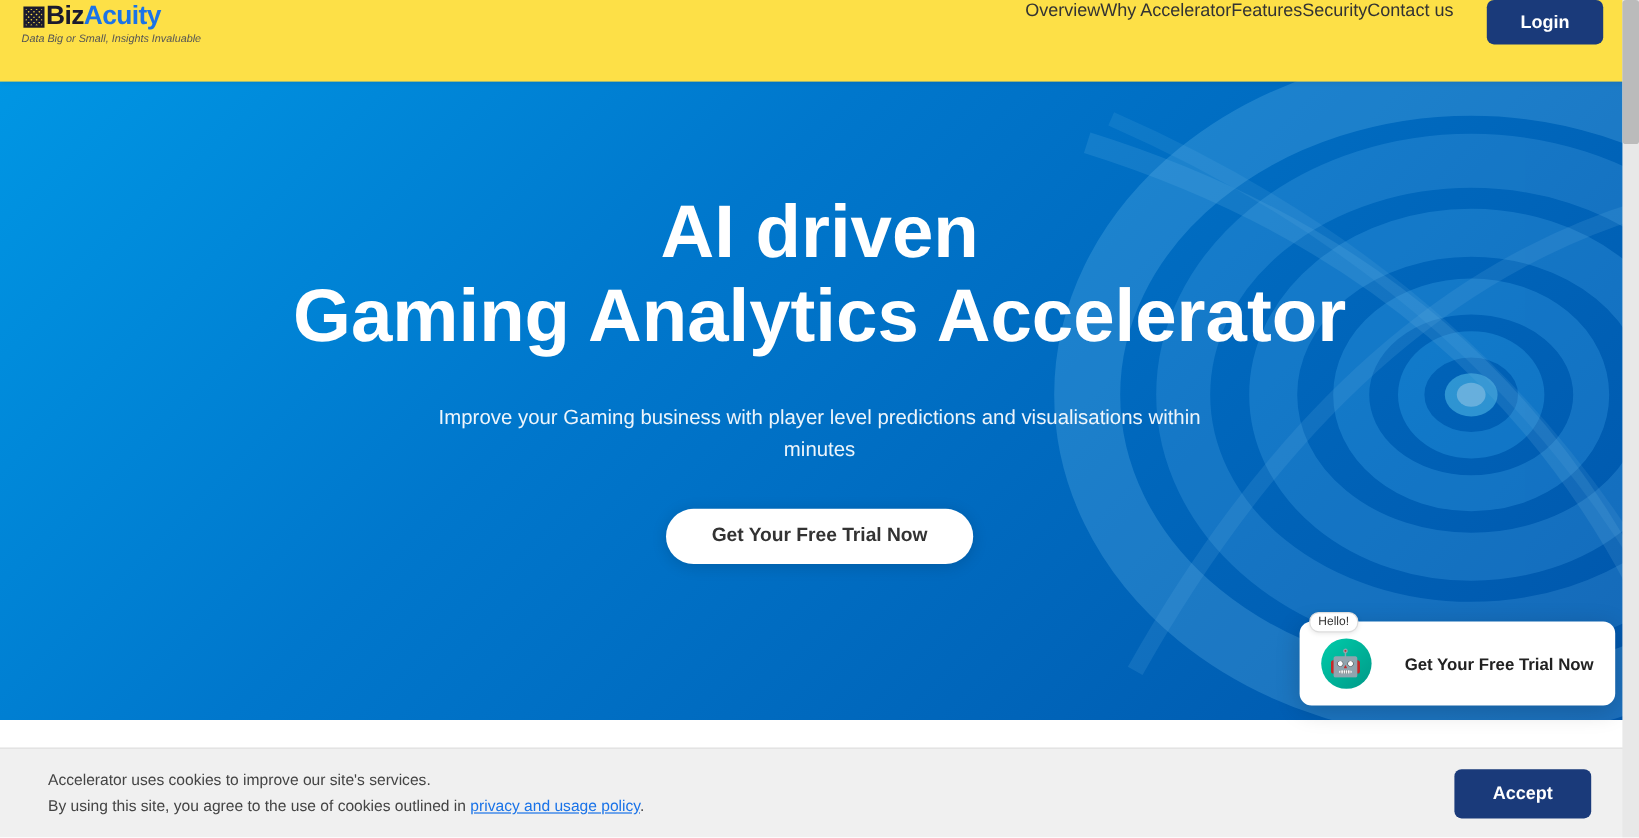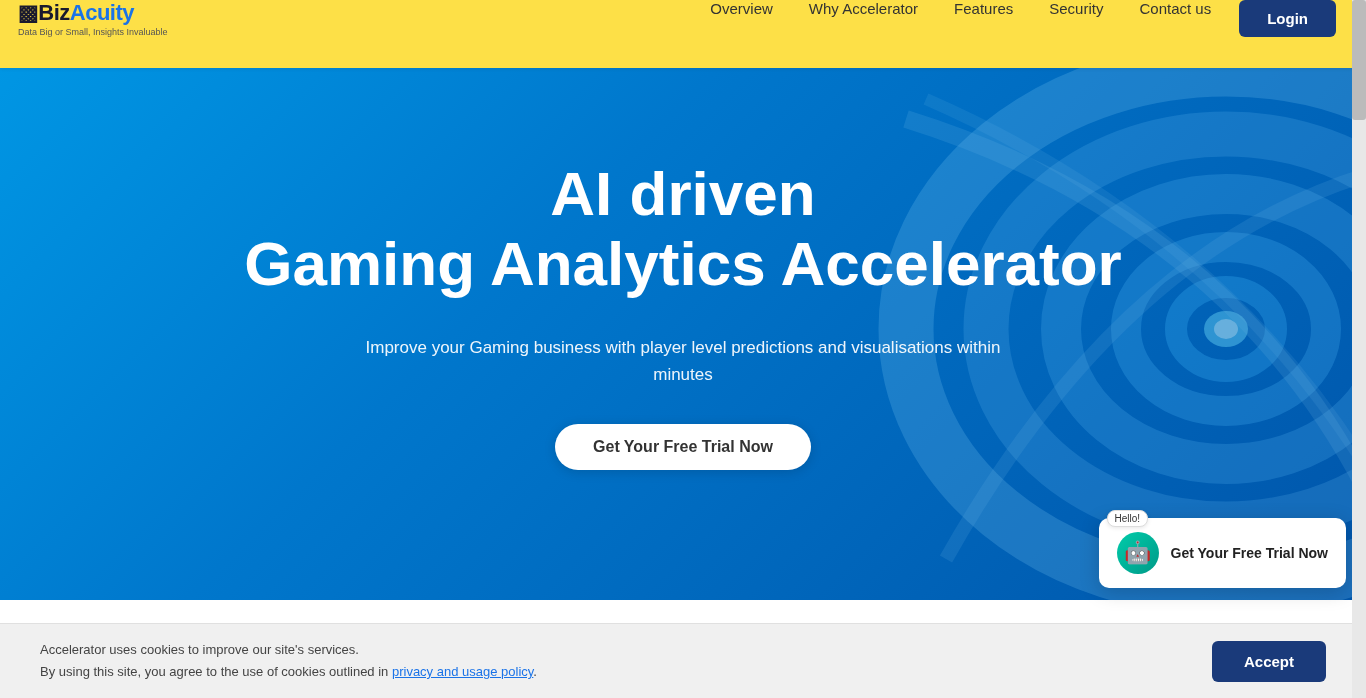--- a/index.html
+++ b/index.html
@@ -28,25 +28,25 @@
       color: #1a1a2e;
       letter-spacing: -0.5px;
     }
     .logo-text span { color: #1a73e8; }
     .logo-sub {
       font-size: 9px;
       color: #555;
       margin-top: 1px;
       display: block;
       font-weight: 400;
+      font-style: italic;
     }
     .nav-links {
       display: flex;
       align-items: center;
-      gap: 36px;
       list-style: none;
       margin-right: 28px;
       margin-left: 43px;
     }
     .nav-links li a {
       text-decoration: none;
       color: #333;
       font-size: 15px;
       font-weight: 500;
     }
@@ -130,21 +130,21 @@
     .chat-widget {
       position: absolute;
       bottom: 110px;
       right: 20px;
       background: #fff;
       border-radius: 10px;
       box-shadow: 0 4px 20px rgba(0,0,0,0.18);
       display: flex;
       align-items: center;
       padding: 14px 18px;
-      gap: 12px;
+      gap: 28px;
       z-index: 50;
       min-width: 210px;
     }
     .chat-robot {
       width: 42px;
       height: 42px;
       background: linear-gradient(135deg, #00ccaa, #009988);
       border-radius: 50%;
       display: flex;
       align-items: center;

